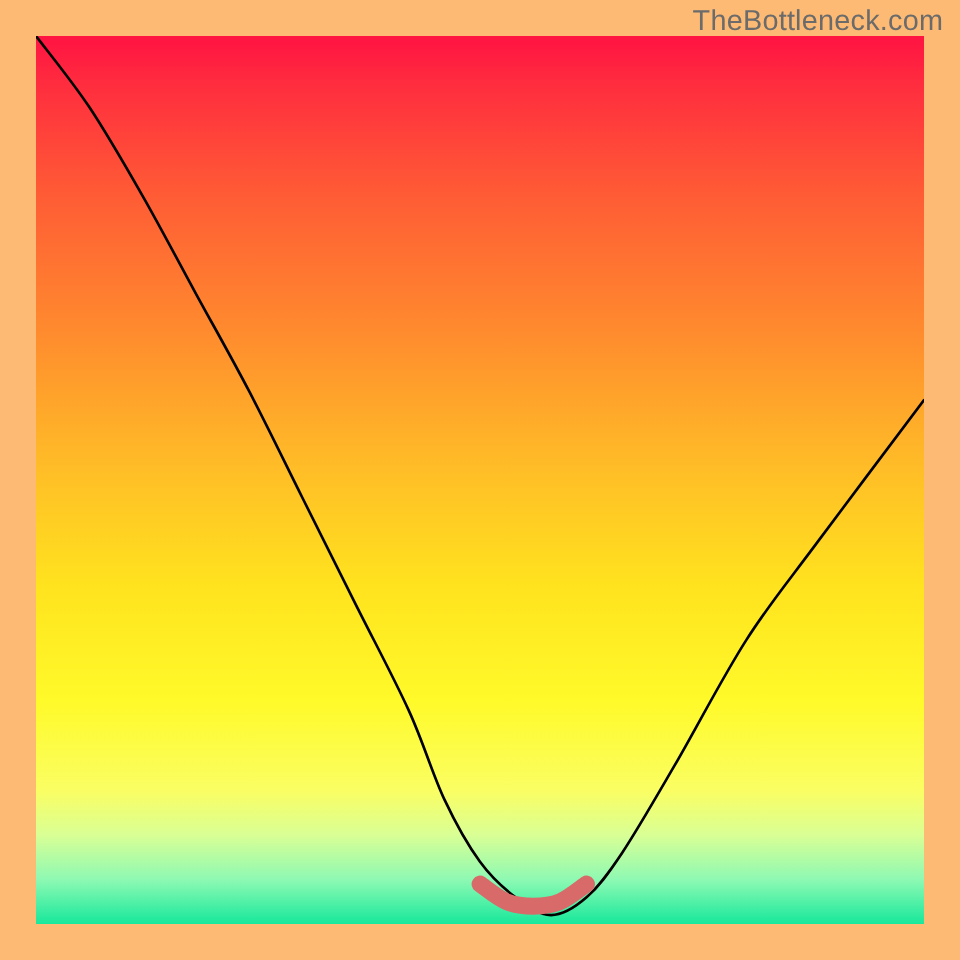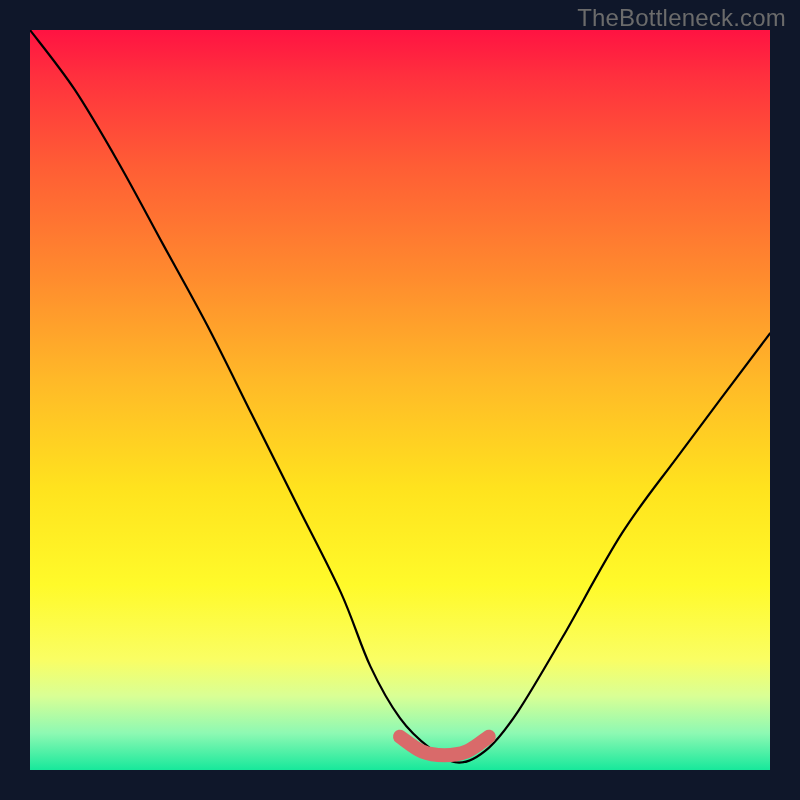--- a/index.html
+++ b/index.html
@@ -8,21 +8,21 @@
     width: 800px;
     height: 800px;
     background: #000;
     overflow: hidden;
     font-family: Arial, Helvetica, sans-serif;
   }
   .frame {
     position: relative;
     width: 800px;
     height: 800px;
-    background: #0f172a;
+    background: #fdba74;
   }
   .watermark {
     position: absolute;
     top: 4px;
     right: 14px;
     color: #6b6b6b;
     font-size: 24px;
     font-weight: 500;
     letter-spacing: 0.2px;
     z-index: 5;

